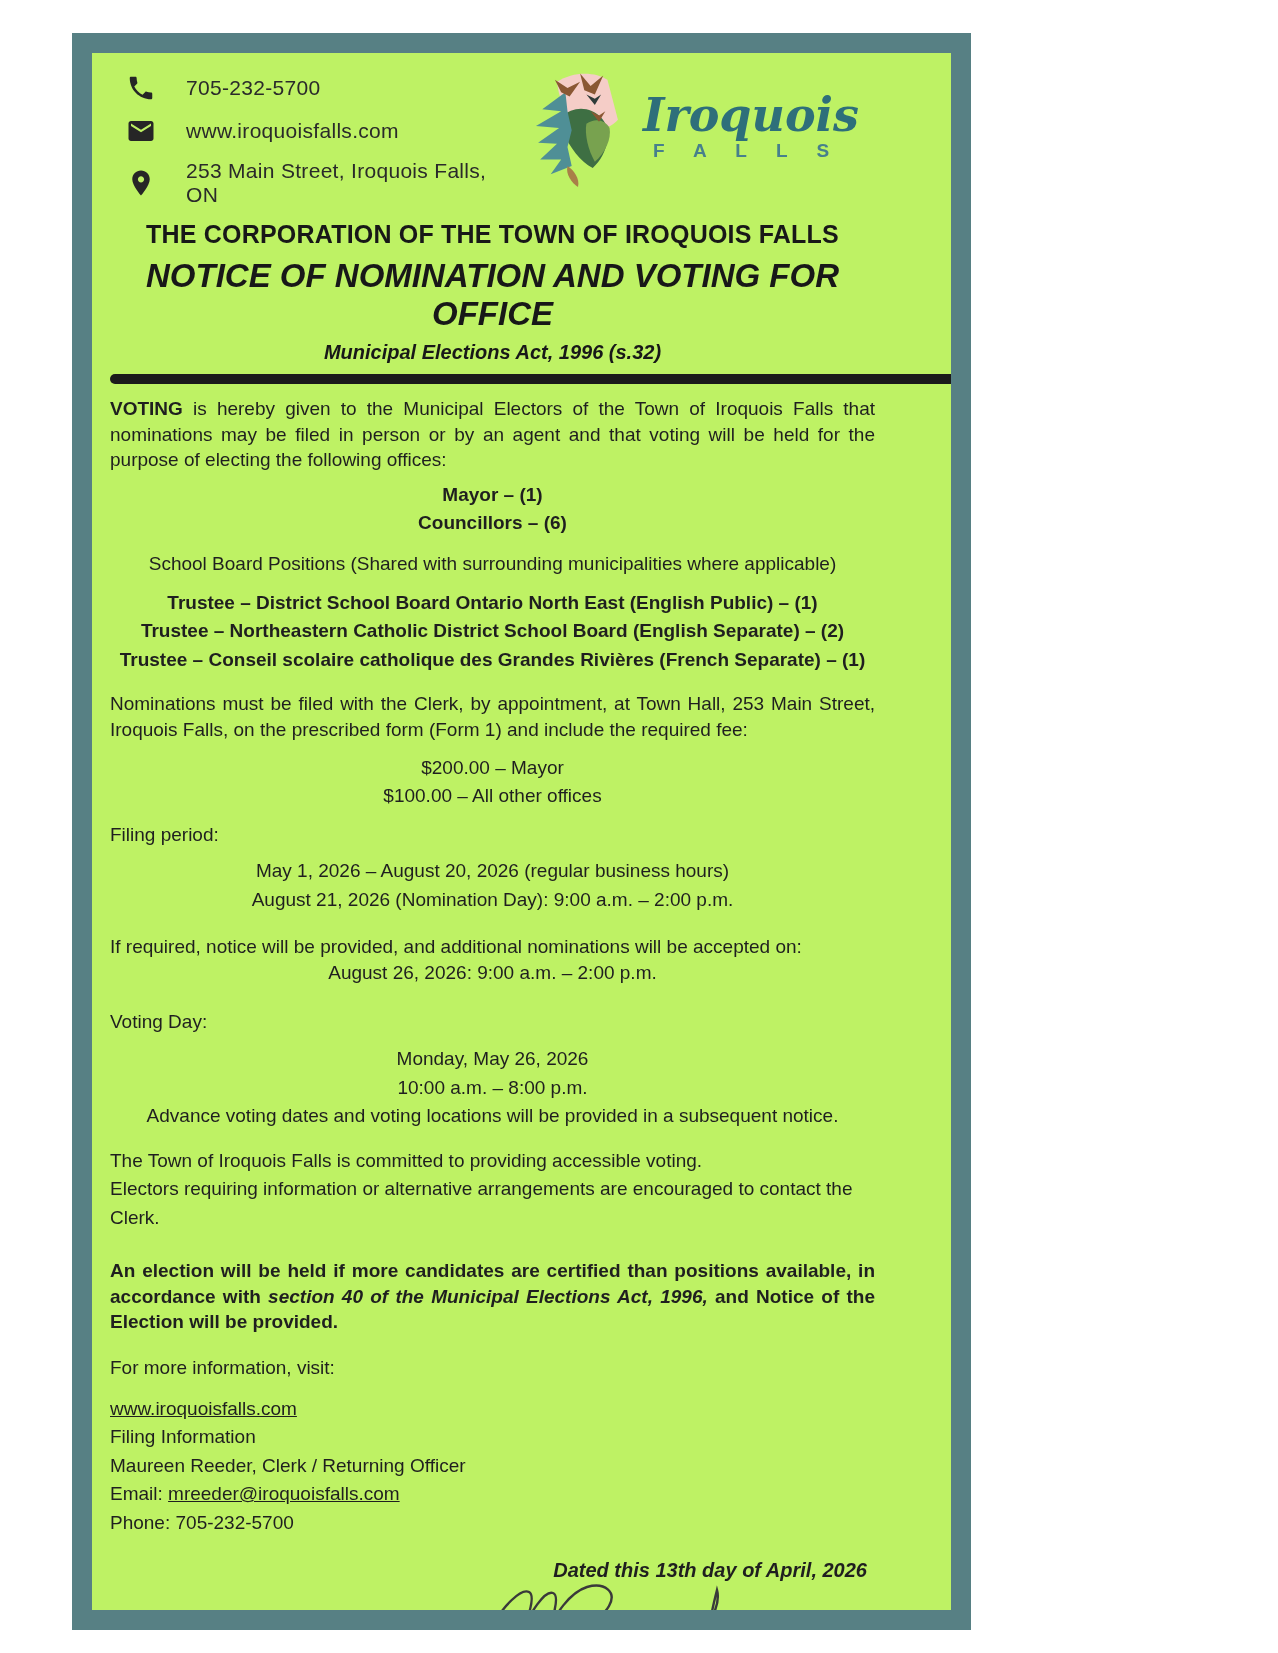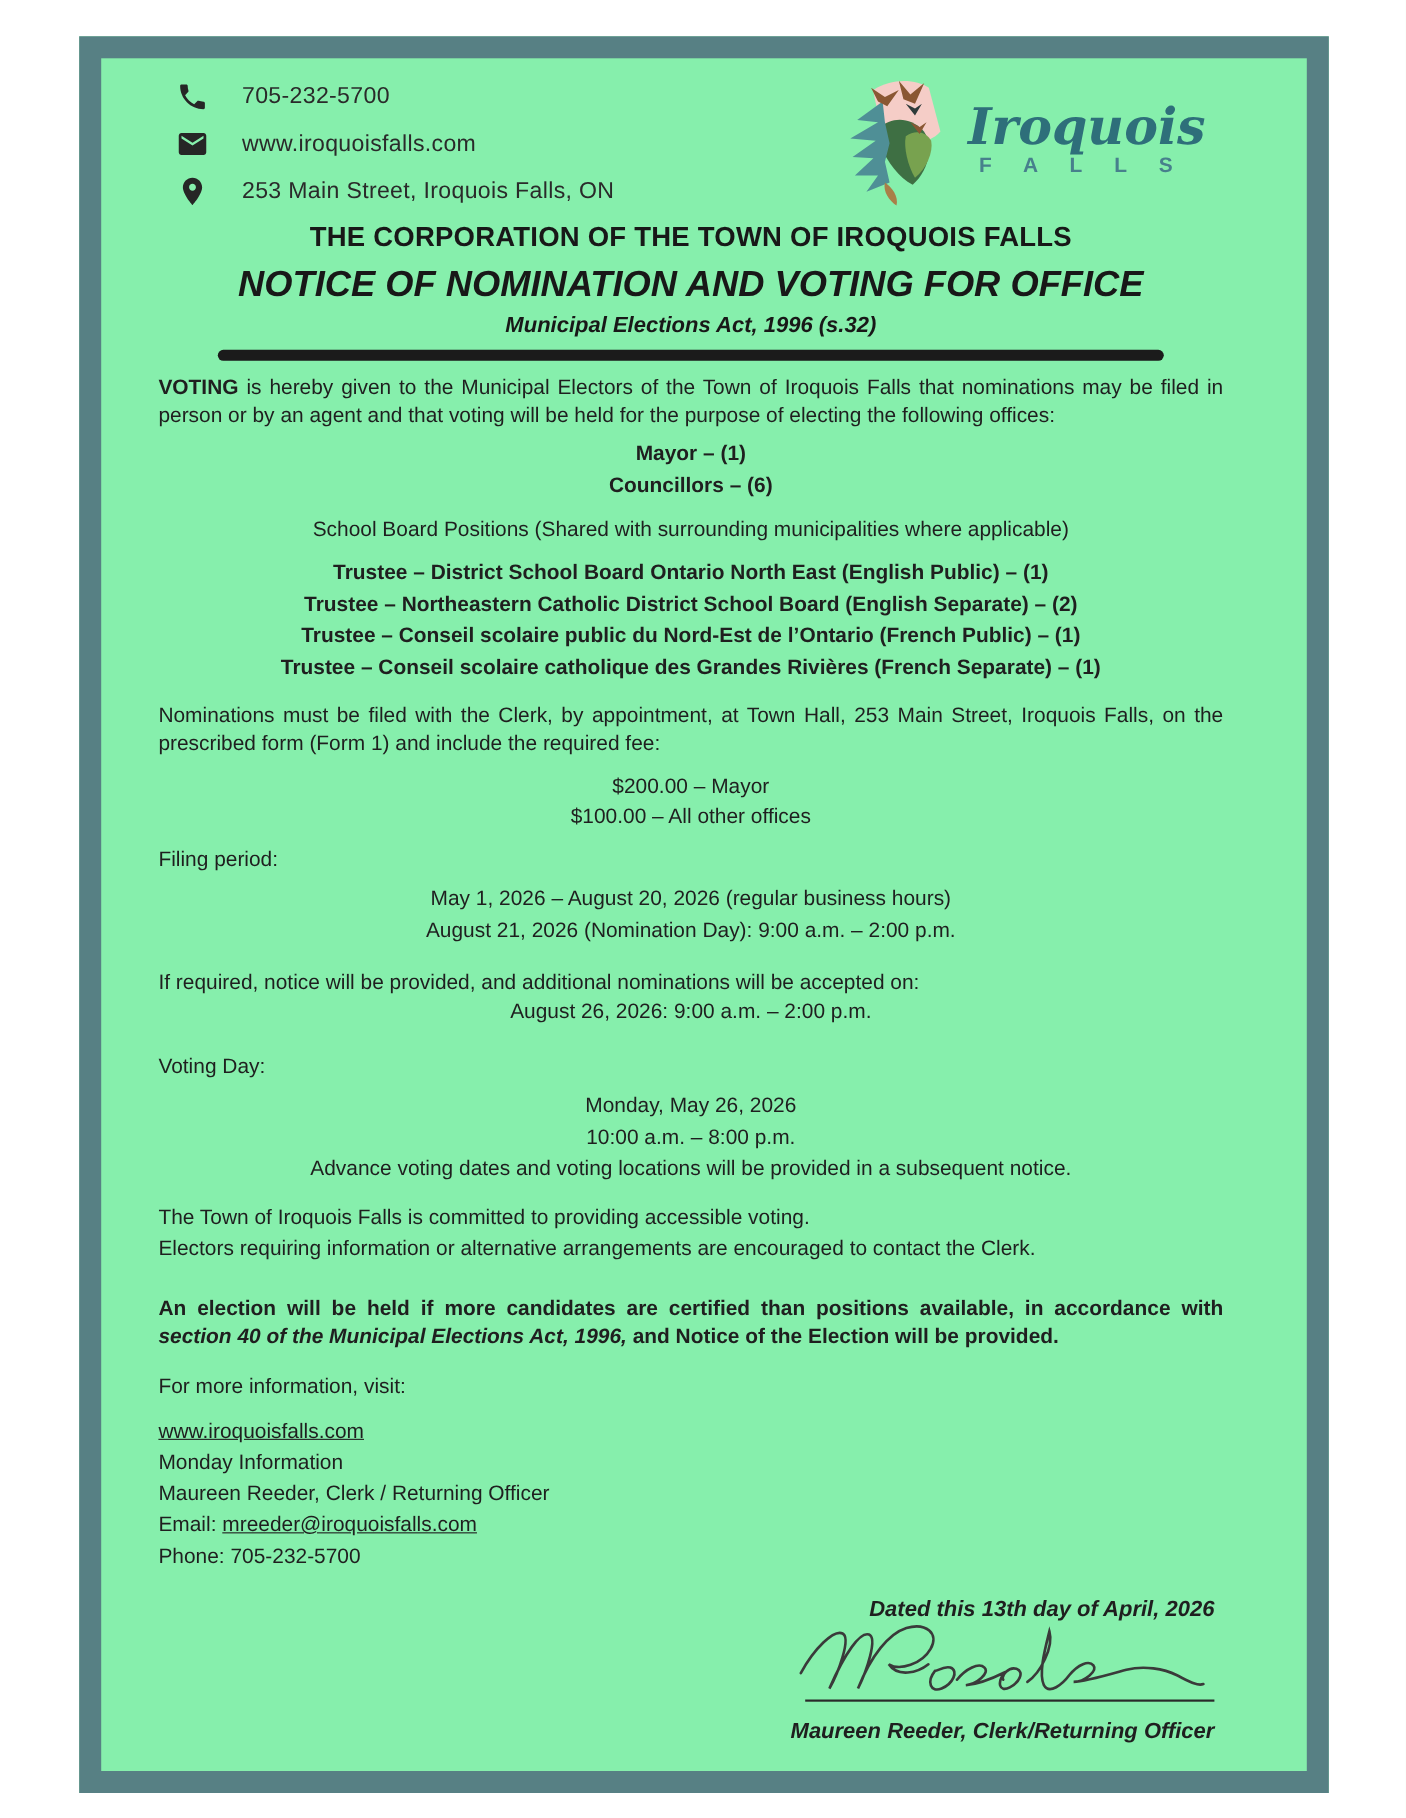--- a/index.html
+++ b/index.html
@@ -6,25 +6,24 @@
   html,body { background:#ffffff; }
   body {
     width:1278px; height:1653px;
     font-family:"Liberation Sans","DejaVu Sans",sans-serif;
     color:#1f1f1f;
     position:relative;
     overflow:hidden;
   }
   .page-frame {
     position:absolute; left:72px; top:33px;
-    width:1136px; height:1597px;
+    width:899px; height:1597px;
     border:20px solid #578084;
-    background:#86efac;
+    background:#bef264;
     overflow:hidden;
-    padding-left:34px;
   }
   .content { padding:6px 76px 0 18px; }
 
   
   .header-row { display:flex; justify-content:space-between; align-items:flex-start; margin-top:4px; min-height:136px; }
   .contact-block { padding-top:10px; }
   .contact-line { display:flex; align-items:center; margin-bottom:13px; }
   .contact-icon { width:32px; height:30px; margin-left:16px; margin-right:28px; flex:none; }
   .contact-icon svg { width:30px; height:30px; fill:#262626; }
   .contact-text { font-size:21px; color:#2a2a2a; letter-spacing:0.3px; }
@@ -150,21 +149,20 @@
       <div class="offices center bold">
         <div>Mayor – (1)</div>
         <div>Councillors – (6)</div>
       </div>
 
       <p class="school-note center">School Board Positions (Shared with surrounding municipalities where applicable)</p>
 
       <div class="trustees center bold">
         <div>Trustee – District School Board Ontario North East (English Public) – (1)</div>
         <div>Trustee – Northeastern Catholic District School Board (English Separate) – (2)</div>
-        <div>Trustee – Conseil scolaire public du Nord-Est de l’Ontario (French Public) – (1)</div>
         <div>Trustee – Conseil scolaire catholique des Grandes Rivières (French Separate) – (1)</div>
       </div>
 
       <p class="p-nominations just">Nominations must be filed with the Clerk, by appointment, at Town Hall, 253 Main Street, Iroquois Falls, on the prescribed form (Form 1) and include the required fee:</p>
 
       <div class="fees center">
         <div>$200.00 – Mayor</div>
         <div>$100.00 – All other offices</div>
       </div>
 
@@ -191,21 +189,21 @@
         <div>The Town of Iroquois Falls is committed to providing accessible voting.</div>
         <div>Electors requiring information or alternative arrangements are encouraged to contact the Clerk.</div>
       </div>
 
       <p class="p-election just"><span>An election will be held if more candidates are certified than positions available, in accordance with </span><span class="ital">section 40 of the Municipal Elections Act, 1996,</span><span> and Notice of the Election will be provided.</span></p>
 
       <p class="more-info">For more information, visit:</p>
 
       <div class="links-block">
         <div><a class="underline">www.iroquoisfalls.com</a></div>
-        <div>Monday Information</div>
+        <div>Filing Information</div>
         <div>Maureen Reeder, Clerk / Returning Officer</div>
         <div><span>Email: </span><a class="underline">mreeder@iroquoisfalls.com</a></div>
         <div>Phone: 705-232-5700</div>
       </div>
 
       <div class="sign-area">
         <div class="dated">Dated this 13th day of April, 2026</div>
         <div class="signature-wrap">
           <svg width="390" height="88" viewBox="0 0 390 88">
             <g fill="none" stroke="#3a3a3a" stroke-width="2.4" stroke-linecap="round">

